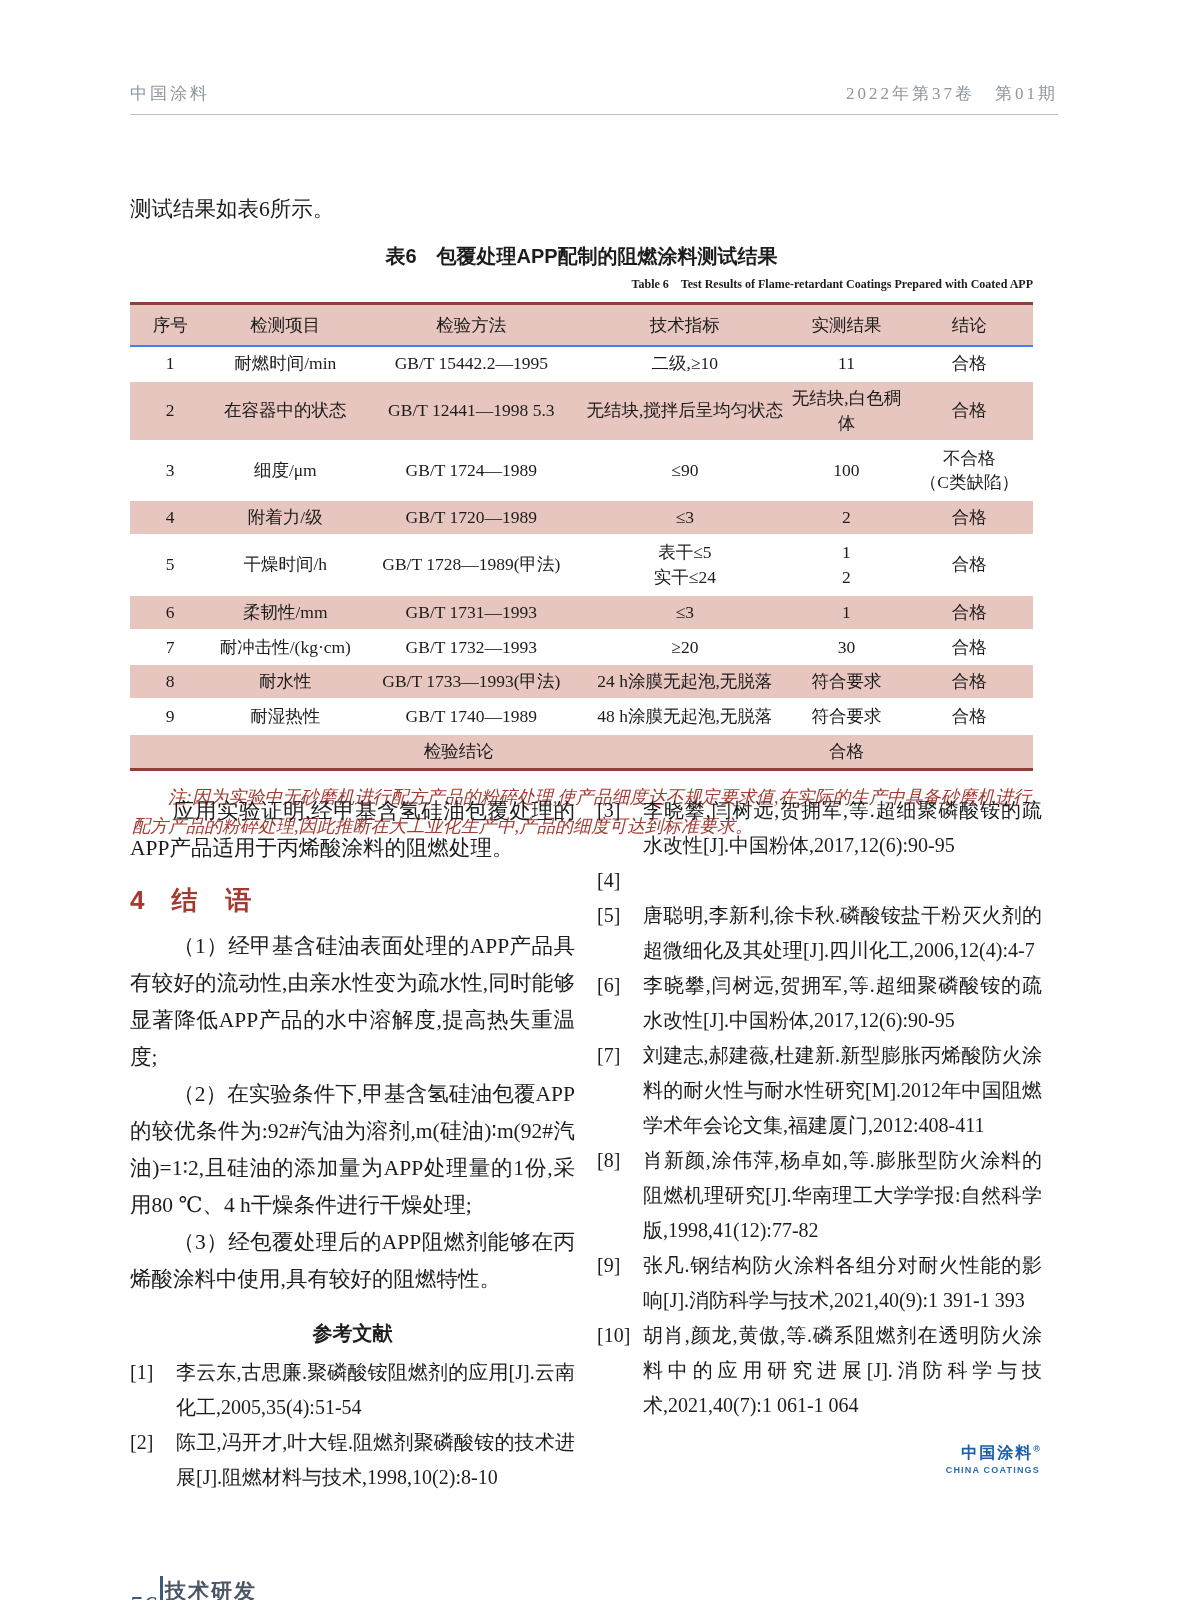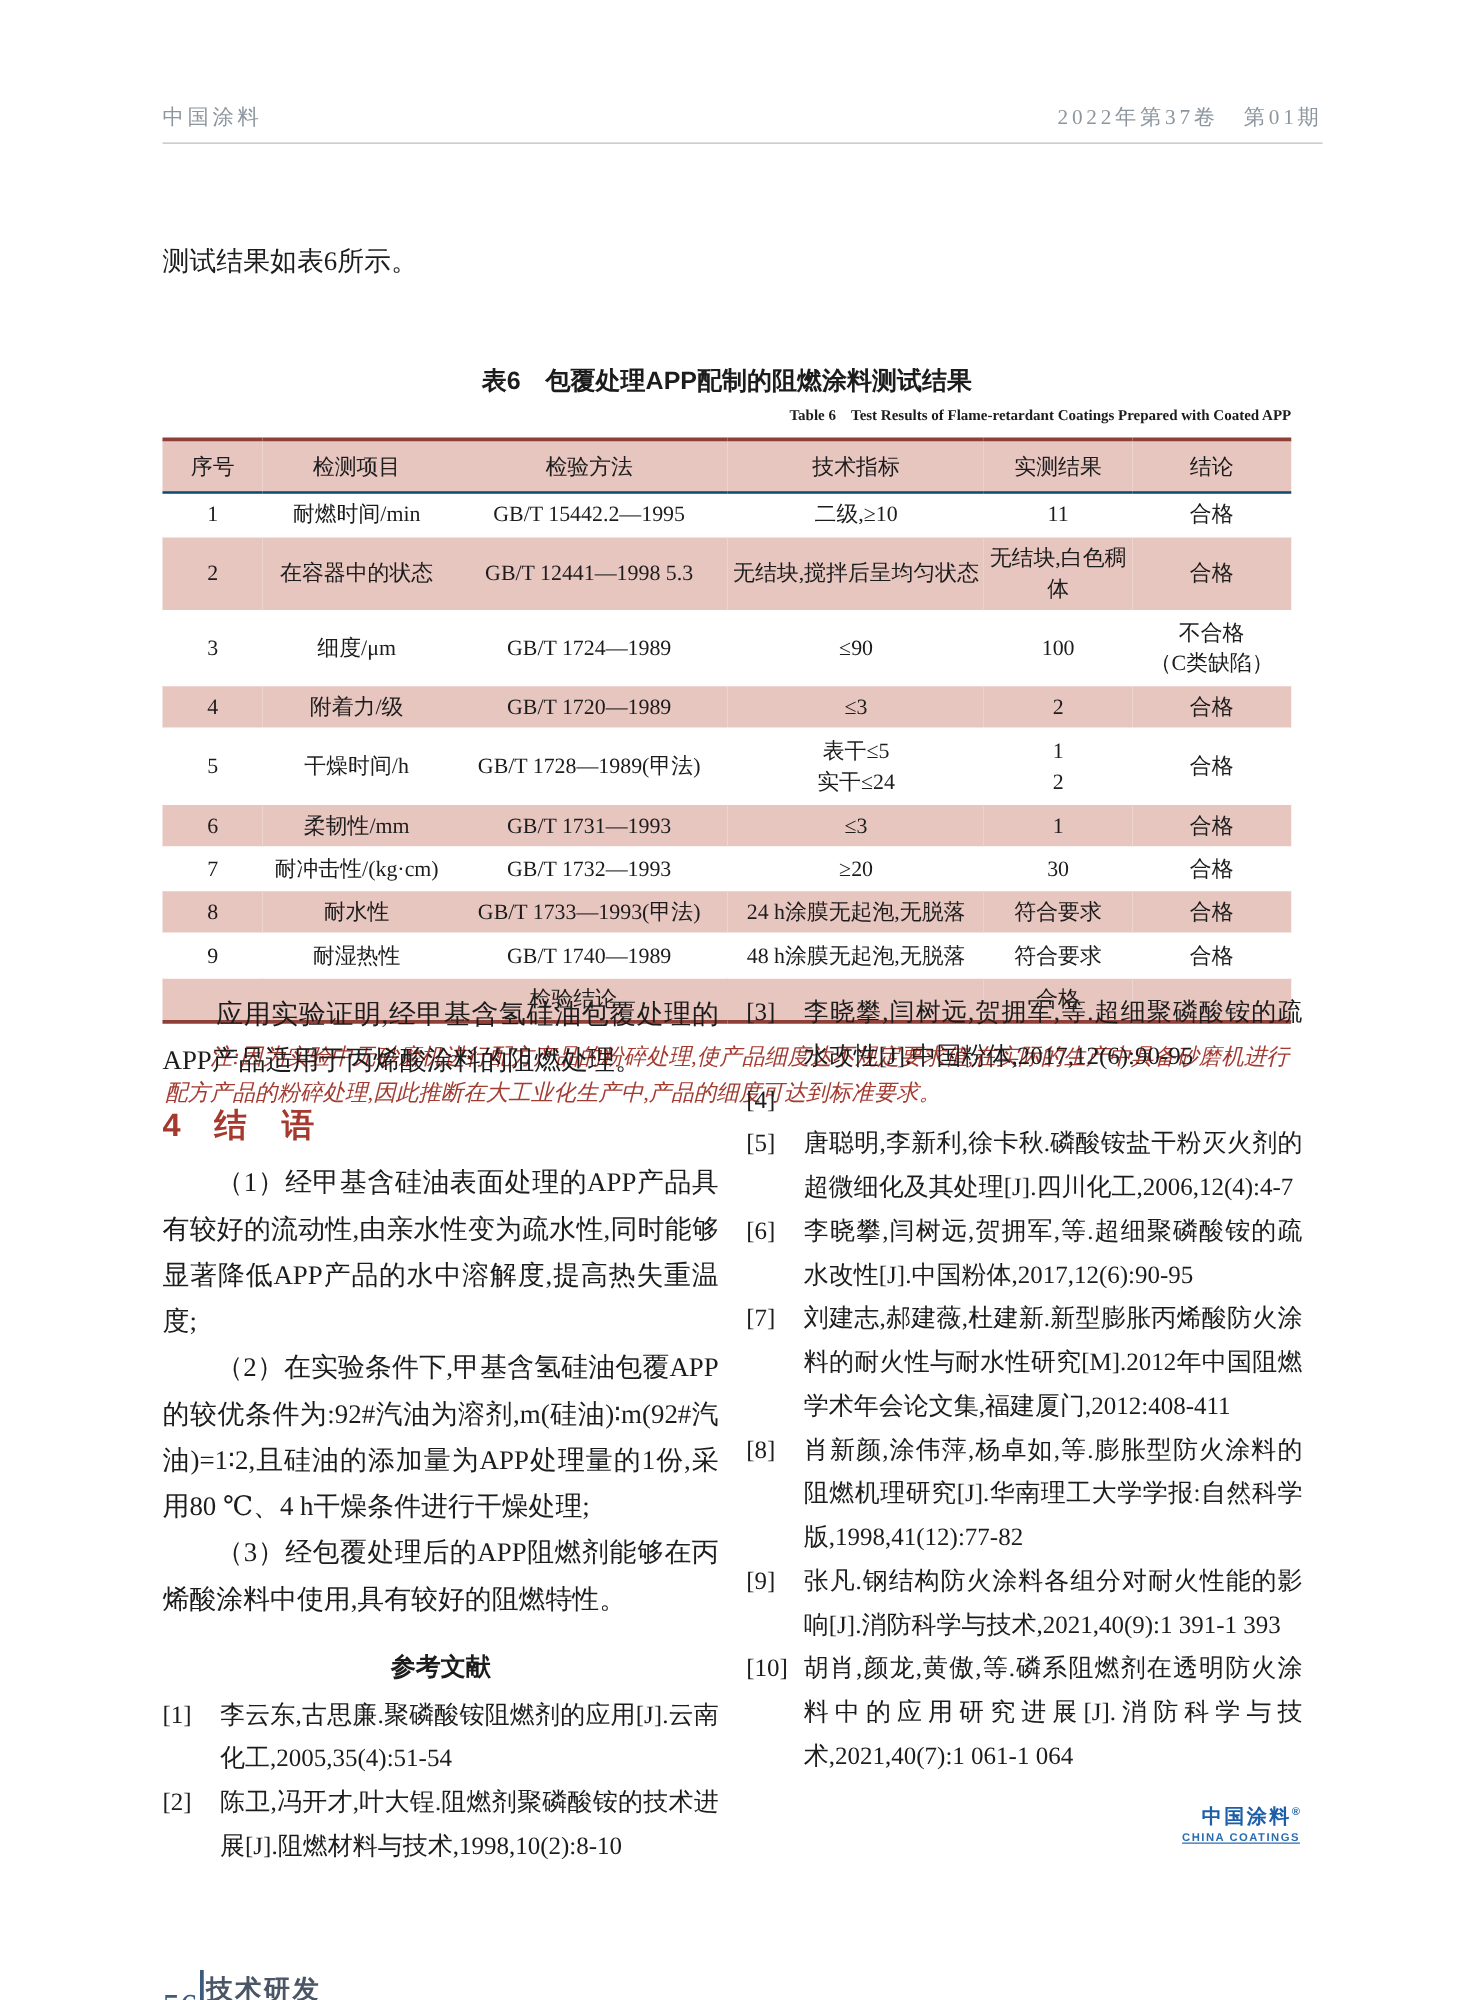--- a/index.html
+++ b/index.html
@@ -14,39 +14,39 @@
     position:absolute; top:82px; left:130px; width:928px;
     display:flex; justify-content:space-between; align-items:flex-end;
     color:#8d969e; font-size:17px; letter-spacing:3px;
     padding-bottom:9px; border-bottom:1.5px solid #b9bfc6;
   }
 
   
   .intro { position:absolute; top:194px; left:130px; font-size:21.5px; }
 
   
-  .table-block { position:absolute; top:243px; left:130px; width:903px;margin-top:48px; }
+  .table-block { position:absolute; top:243px; left:130px; width:903px; }
   .table-title-zh {
     text-align:center; font-weight:bold; font-size:20px;
     font-family:"Liberation Sans","DejaVu Sans",sans-serif;
   }
   .table-title-en { text-align:right; font-weight:bold; font-size:12px; margin-top:6px; }
 
   table.results {
     width:100%; border-collapse:collapse; table-layout:fixed; margin-top:9px;
     border-top:3px solid #8e4038; border-bottom:3px solid #8e4038;
     font-size:17.5px;
   }
   table.results th, table.results td {
     padding:4px 3px; text-align:center; vertical-align:middle;
     font-weight:normal; white-space:pre-line; line-height:1.42;
   }
   table.results thead tr { background:#e8c6c0; }
   table.results tr.shaded { background:#e8c6c0; }
-  table.results thead tr { border-bottom:2px solid #0c4a6e; }
+  table.results thead tr { border-bottom:2px solid #3b82f6; }
   table.results tbody tr { border-bottom:2px solid #ffffff; }
   table.results tbody tr:last-child { border-bottom:none;padding-left:47px; }
   td.col-item, td.col-method { text-align:left; padding-left:9px; }
   table.results thead th { height:32px; }
 
   .table-note {
     margin:12px 2px 0; color:#a33b31; font-size:18px; line-height:1.6;
     font-style:italic; text-indent:2em; text-align:justify;
   }
 
@@ -69,21 +69,21 @@
 
   
   .logo { margin-top:20px; text-align:right; padding-right:2px; }
   .logo-zh {
     color:#1c5fa8; font-weight:bold; font-size:16px; letter-spacing:2px;
     font-family:"Liberation Sans","DejaVu Sans",sans-serif; position:relative;
   }
   .logo-zh .tm { font-size:9px; position:relative; top:-6px; letter-spacing:0; }
   .logo-en {
     color:#2a6cb0; font-weight:bold; font-size:9px; letter-spacing:1.2px;
-    font-family:"Liberation Sans","DejaVu Sans",sans-serif; margin-top:1px;text-decoration:underline;
+    font-family:"Liberation Sans","DejaVu Sans",sans-serif; margin-top:1px;
   }
 
   
   .page-footer { position:absolute; left:130px; top:1576px; display:flex; align-items:flex-end; gap:2px; }
   .page-number { color:#3c5c7e; font-size:28px; align-self:flex-end; margin-bottom:2px; }
   .footer-bar { width:3px; height:48px; background:#3c5c7e; }
   .footer-section-zh {
     color:#4a5565; font-weight:bold; font-size:21px;
     font-family:"Liberation Sans","DejaVu Sans",sans-serif; letter-spacing:2px;
   }

